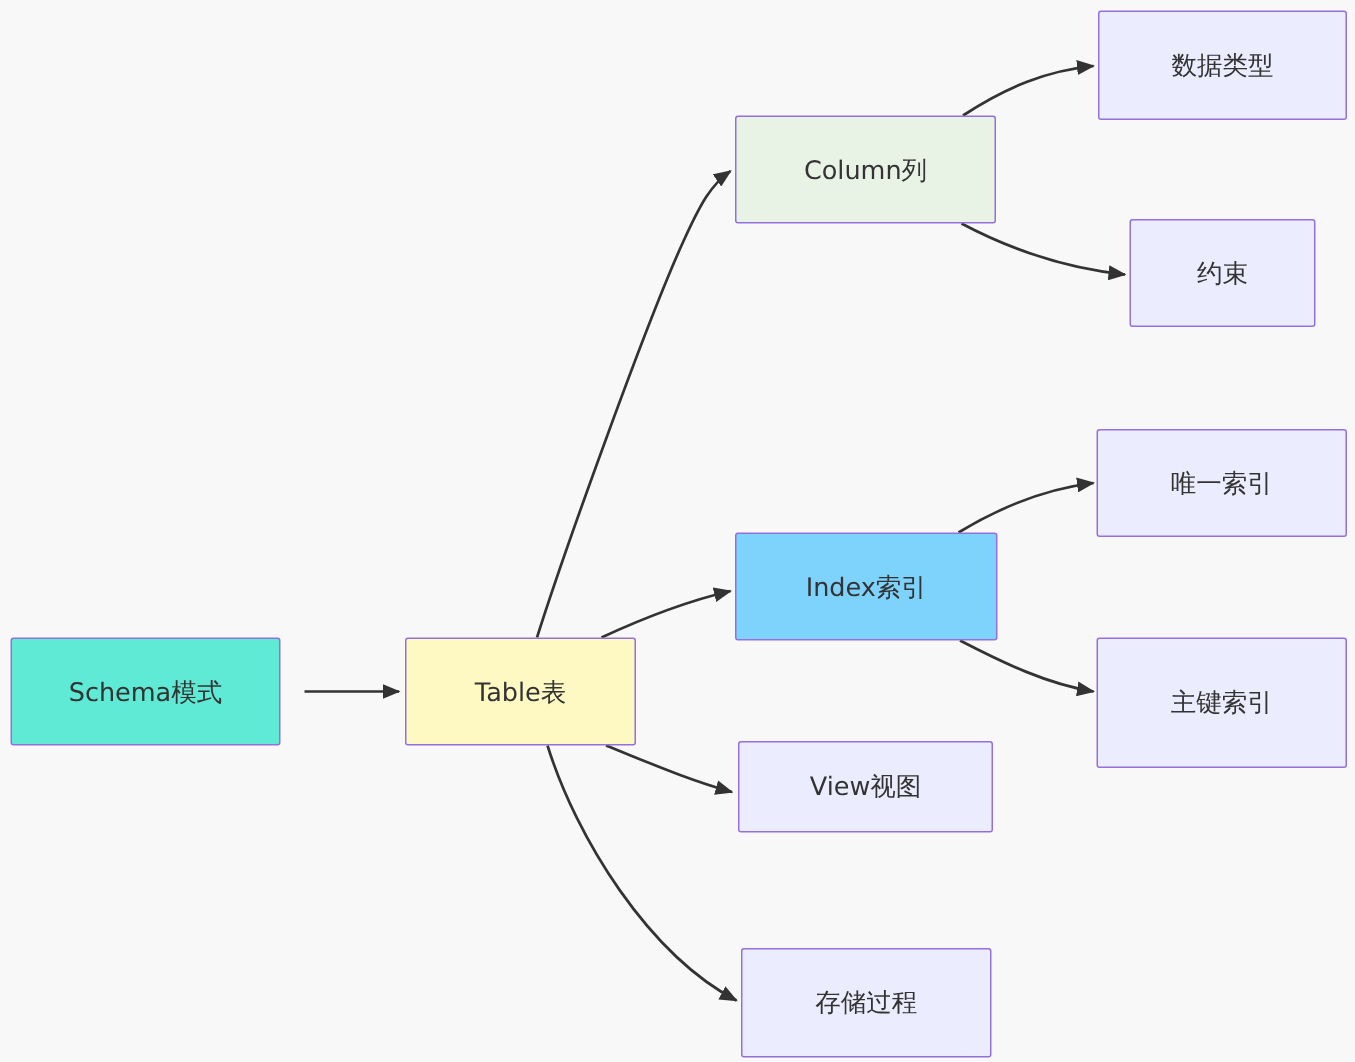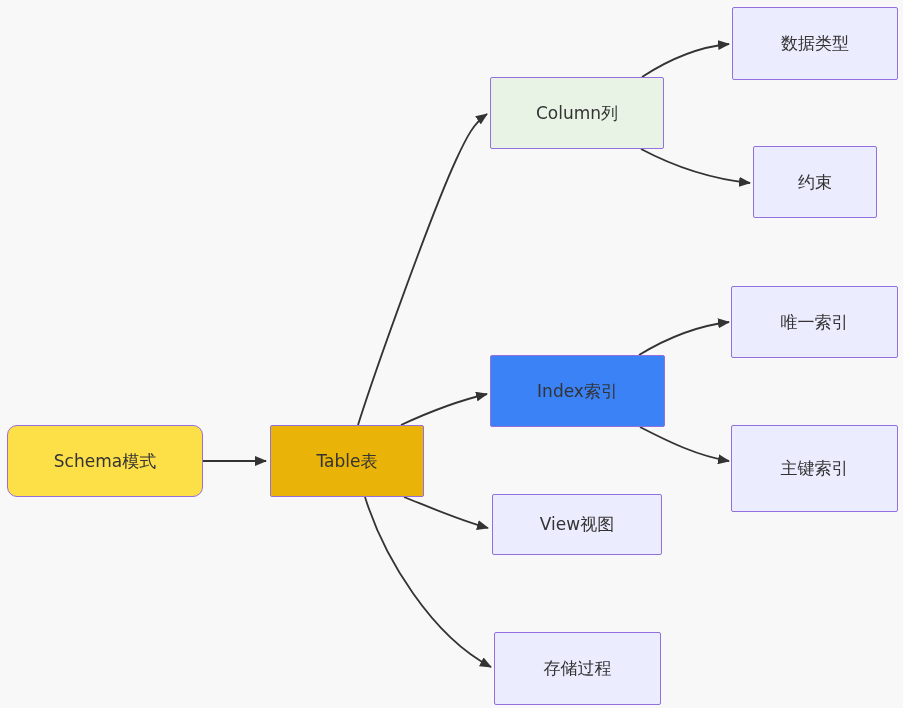--- a/index.html
+++ b/index.html
@@ -58,41 +58,41 @@
     <path class="edge" d="M358,425 C376,368 432,212 456,160 C467,136 474,123 487,114" marker-end="url(#arrowhead)"></path>
     <path class="edge" d="M401,425 C429,412 457,401 487,394" marker-end="url(#arrowhead)"></path>
     <path class="edge" d="M404,497 C434,509 459,520 488,528" marker-end="url(#arrowhead)"></path>
     <path class="edge" d="M365,497 C384,558 432,636 491,667" marker-end="url(#arrowhead)"></path>
     <path class="edge" d="M642,77 C671,58 698,47 729,44" marker-end="url(#arrowhead)"></path>
     <path class="edge" d="M641,149 C675,167 712,179 750,183" marker-end="url(#arrowhead)"></path>
     <path class="edge" d="M639,355 C667,338 696,326 729,322" marker-end="url(#arrowhead)"></path>
     <path class="edge" d="M640,427 C669,442 698,456 729,461" marker-end="url(#arrowhead)"></path>
   </svg>
 
-  <div class="node" style="left: 7px; top: 425px; width: 196px; height: 72px; background-color: #fde047; border-color: rgb(147, 112, 219); border-radius: 10px;">
+  <div class="node" style="left: 7px; top: 425px; width: 180px; height: 72px; background-color: #5eead4; border-color: rgb(147, 112, 219);">
     <span class="lbl">Schema模式</span>
   </div>
 
-  <div class="node" style="left: 270px; top: 425px; width: 154px; height: 72px; background-color: #eab308; border-color: rgb(147, 112, 219); align-items: center;">
+  <div class="node" style="left: 270px; top: 425px; width: 154px; height: 72px; background-color: #fef9c3; border-color: rgb(147, 112, 219); align-items: center;">
     <span class="lbl">Table表</span>
   </div>
 
   <div class="node" style="left: 732px; top: 7px; width: 166px; height: 73px; background-color: rgb(236, 236, 255); border-color: rgb(147, 112, 219);">
     <span class="lbl">数据类型</span>
   </div>
 
   <div class="node" style="left: 490px; top: 77px; width: 174px; height: 72px; background-color: rgb(233, 243, 229); border-color: rgb(147, 112, 219);">
     <span class="lbl">Column列</span>
   </div>
 
   <div class="node" style="left: 753px; top: 146px; width: 124px; height: 72px; background-color: rgb(236, 236, 255); border-color: rgb(147, 112, 219);">
     <span class="lbl">约束</span>
   </div>
 
-  <div class="node" style="left: 490px; top: 355px; width: 175px; height: 72px; background-color: #3b82f6; border-color: rgb(147, 112, 219);">
+  <div class="node" style="left: 490px; top: 355px; width: 175px; height: 72px; background-color: #7dd3fc; border-color: rgb(147, 112, 219);">
     <span class="lbl">Index索引</span>
   </div>
 
   <div class="node" style="left: 731px; top: 286px; width: 167px; height: 72px; background-color: rgb(236, 236, 255); border-color: rgb(147, 112, 219);">
     <span class="lbl">唯一索引</span>
   </div>
 
   <div class="node" style="left: 731px; top: 425px; width: 167px; height: 87px; background-color: rgb(236, 236, 255); border-color: rgb(147, 112, 219);">
     <span class="lbl">主键索引</span>
   </div>

